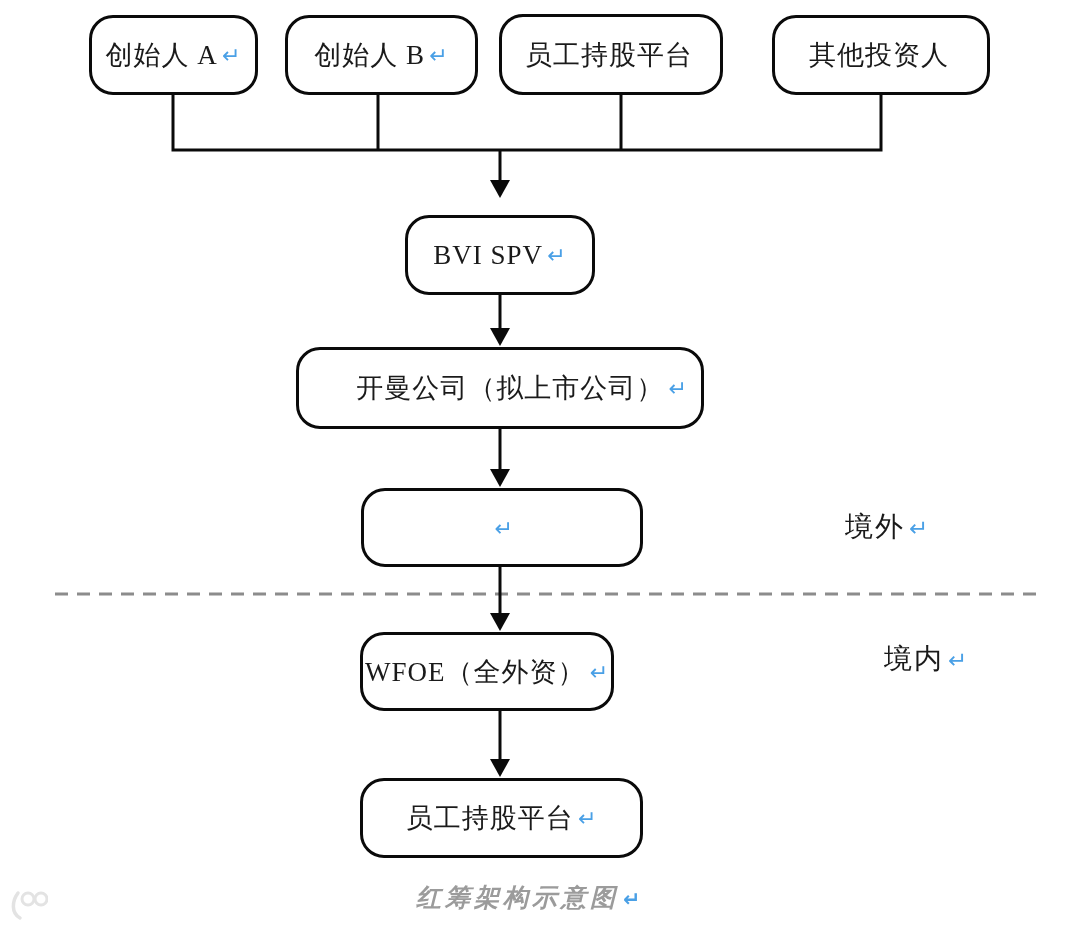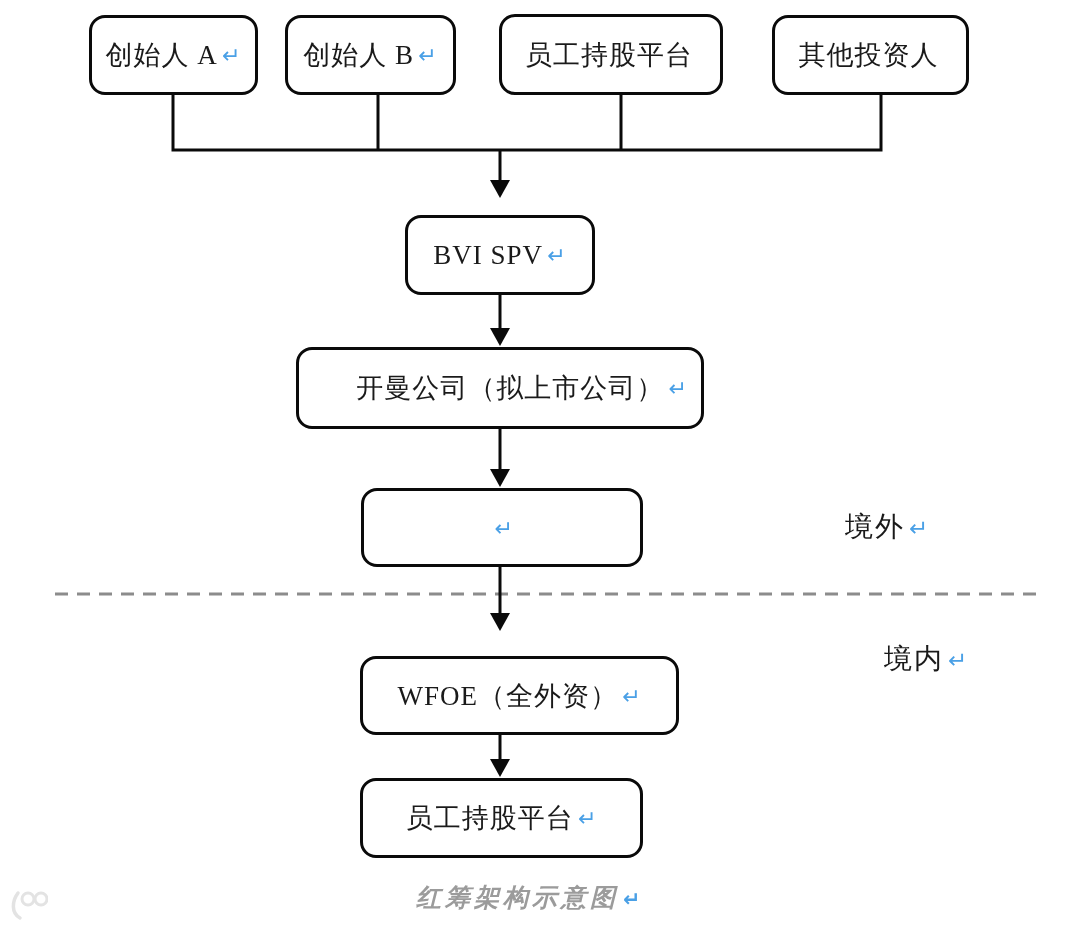--- a/index.html
+++ b/index.html
@@ -17,45 +17,45 @@
   }
   .wires {
     position: absolute;
     left: 0; top: 0;
     width: 1080px; height: 932px;
   }
   .node {
     position: absolute;
     box-sizing: border-box;
     border: 3px solid #0a0a0a;
-    border-radius: 16px;
+    border-radius: 24px;
     background: #ffffff;
     display: flex;
     align-items: center;
     justify-content: center;
     font-size: 27px;
     color: #1a1a1a;
     letter-spacing: 1px;
     white-space: nowrap;
   }
   .node .mark, .side-label .mark, .caption .mark {
     color: #4aa0e6;
     font-size: 0.82em;
     margin-left: 4px;
     font-family: "DejaVu Sans", sans-serif;
   }
   
   .n-founder-a        { left:  89px; top:  15px; width: 169px; height: 80px; }
-  .n-founder-b        { left: 285px; top:  15px; width: 171px; height: 80px; }
+  .n-founder-b        { left: 285px; top:  15px; width: 193px; height: 80px; }
   .n-employee         { left: 499px; top:  14px; width: 224px; height: 81px; }
-  .n-investors        { left: 772px; top:  15px; width: 197px; height: 80px; }
+  .n-investors        { left: 772px; top:  15px; width: 218px; height: 80px; }
   .n-bvi              { left: 405px; top: 215px; width: 190px; height: 80px; }
   .n-cayman           { left: 296px; top: 347px; width: 408px; height: 82px; padding-left: 44px; }
   .n-hk               { left: 361px; top: 488px; width: 282px; height: 79px; }
-  .n-wfoe             { left: 360px; top: 656px; width: 319px; height: 79px; }
+  .n-wfoe             { left: 360px; top: 632px; width: 254px; height: 79px; }
   .n-domestic         { left: 360px; top: 778px; width: 283px; height: 80px; }
 
   .side-label {
     position: absolute;
     font-size: 28px;
     color: #1a1a1a;
     letter-spacing: 2px;
     white-space: nowrap;
   }
   .l-offshore { left: 832px; top: 508px; margin-left: 13px; }

